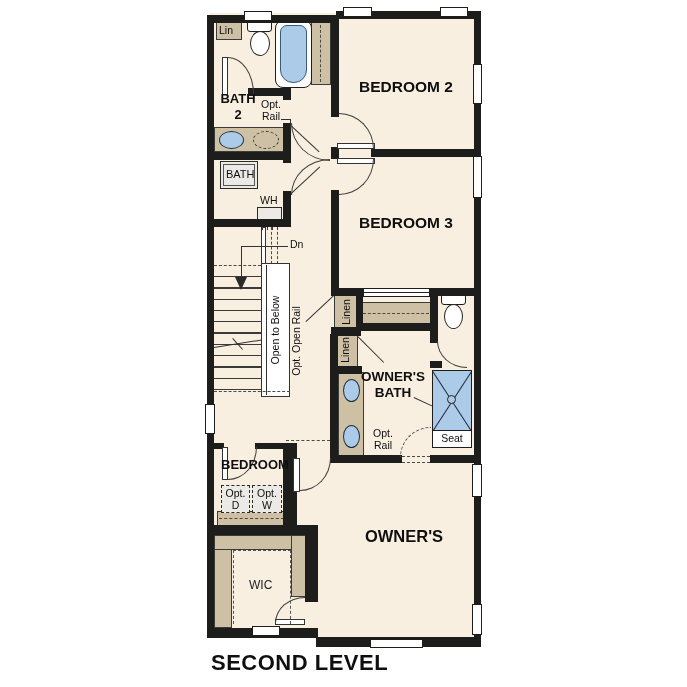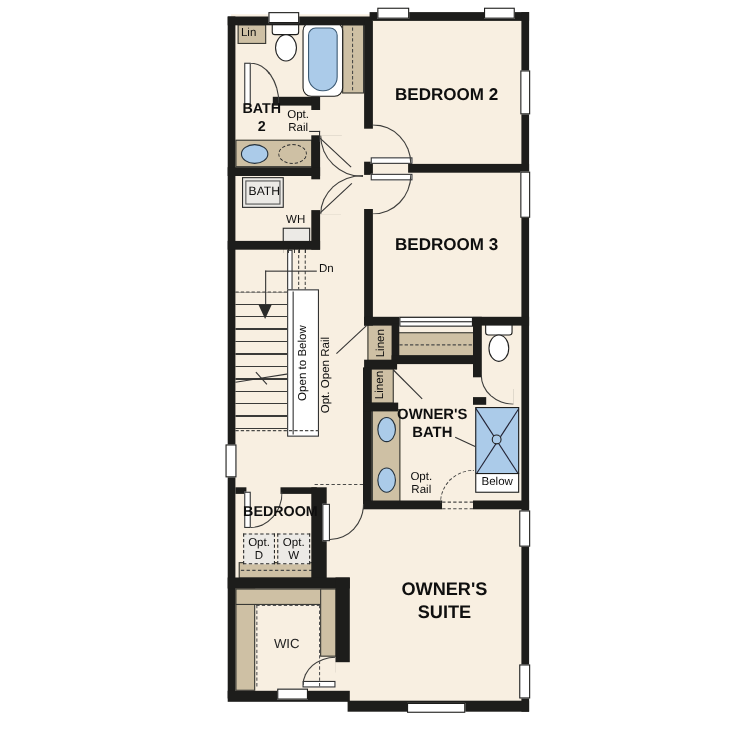--- a/index.html
+++ b/index.html
@@ -166,21 +166,20 @@
   <div class="abs" style="left:233px;top:550px;width:56px;height:73px;border:1.2px dashed #555;border-bottom:none;"></div>
 
   <div class="rline" style="left:281px;top:119px;width:10px;"></div>
   <div class="vline" style="left:290px;top:119px;height:10px;"></div>
   <div class="rline" style="left:414px;top:397px;width:20px;transform:rotate(25deg);"></div>
 
   <div class="lbl b ctr" style="left:336px;top:78px;width:140px;font-size:15.5px;">BEDROOM 2</div>
   <div class="lbl b ctr" style="left:336px;top:214px;width:140px;font-size:15.5px;text-align:center;">BEDROOM 3</div>
   <div class="lbl b ctr" style="left:330px;top:526px;width:148px;font-size:16.5px;line-height:1.25;">
     <div>OWNER'S</div>
-    <div>SUITE</div>
   </div>
   <div class="lbl b ctr" style="left:352px;top:369px;width:82px;font-size:13.5px;line-height:1.2;">
     <div>OWNER'S</div>
     <div>BATH</div>
   </div>
   <div class="lbl b ctr" style="left:214px;top:91px;width:48px;font-size:13px;line-height:1.2;">
     <div>BATH</div>
     <div>2</div>
   </div>
   <div class="lbl b" style="left:221px;top:458px;font-size:13px;">BEDROOM</div>
@@ -203,15 +202,16 @@
     <div>D</div>
   </div>
   <div class="lbl ctr" style="left:252px;top:488px;width:30px;font-size:10.5px;">
     <div>Opt.</div>
     <div>W</div>
   </div>
   <div class="lbl ctr" style="left:366px;top:428px;width:34px;font-size:10.5px;">
     <div>Opt.</div>
     <div>Rail</div>
   </div>
-  <div class="lbl ctr" style="left:432px;top:433px;width:40px;font-size:10.5px;">Below</div>
-
+  <div class="lbl ctr" style="left:432px;top:433px;width:40px;font-size:10.5px;">Seat</div>
+
+  <div class="lbl b" style="left:211px;top:651px;font-size:22px;letter-spacing:0.5px;">SECOND LEVEL</div>
 </div>
 
 </body></html>

